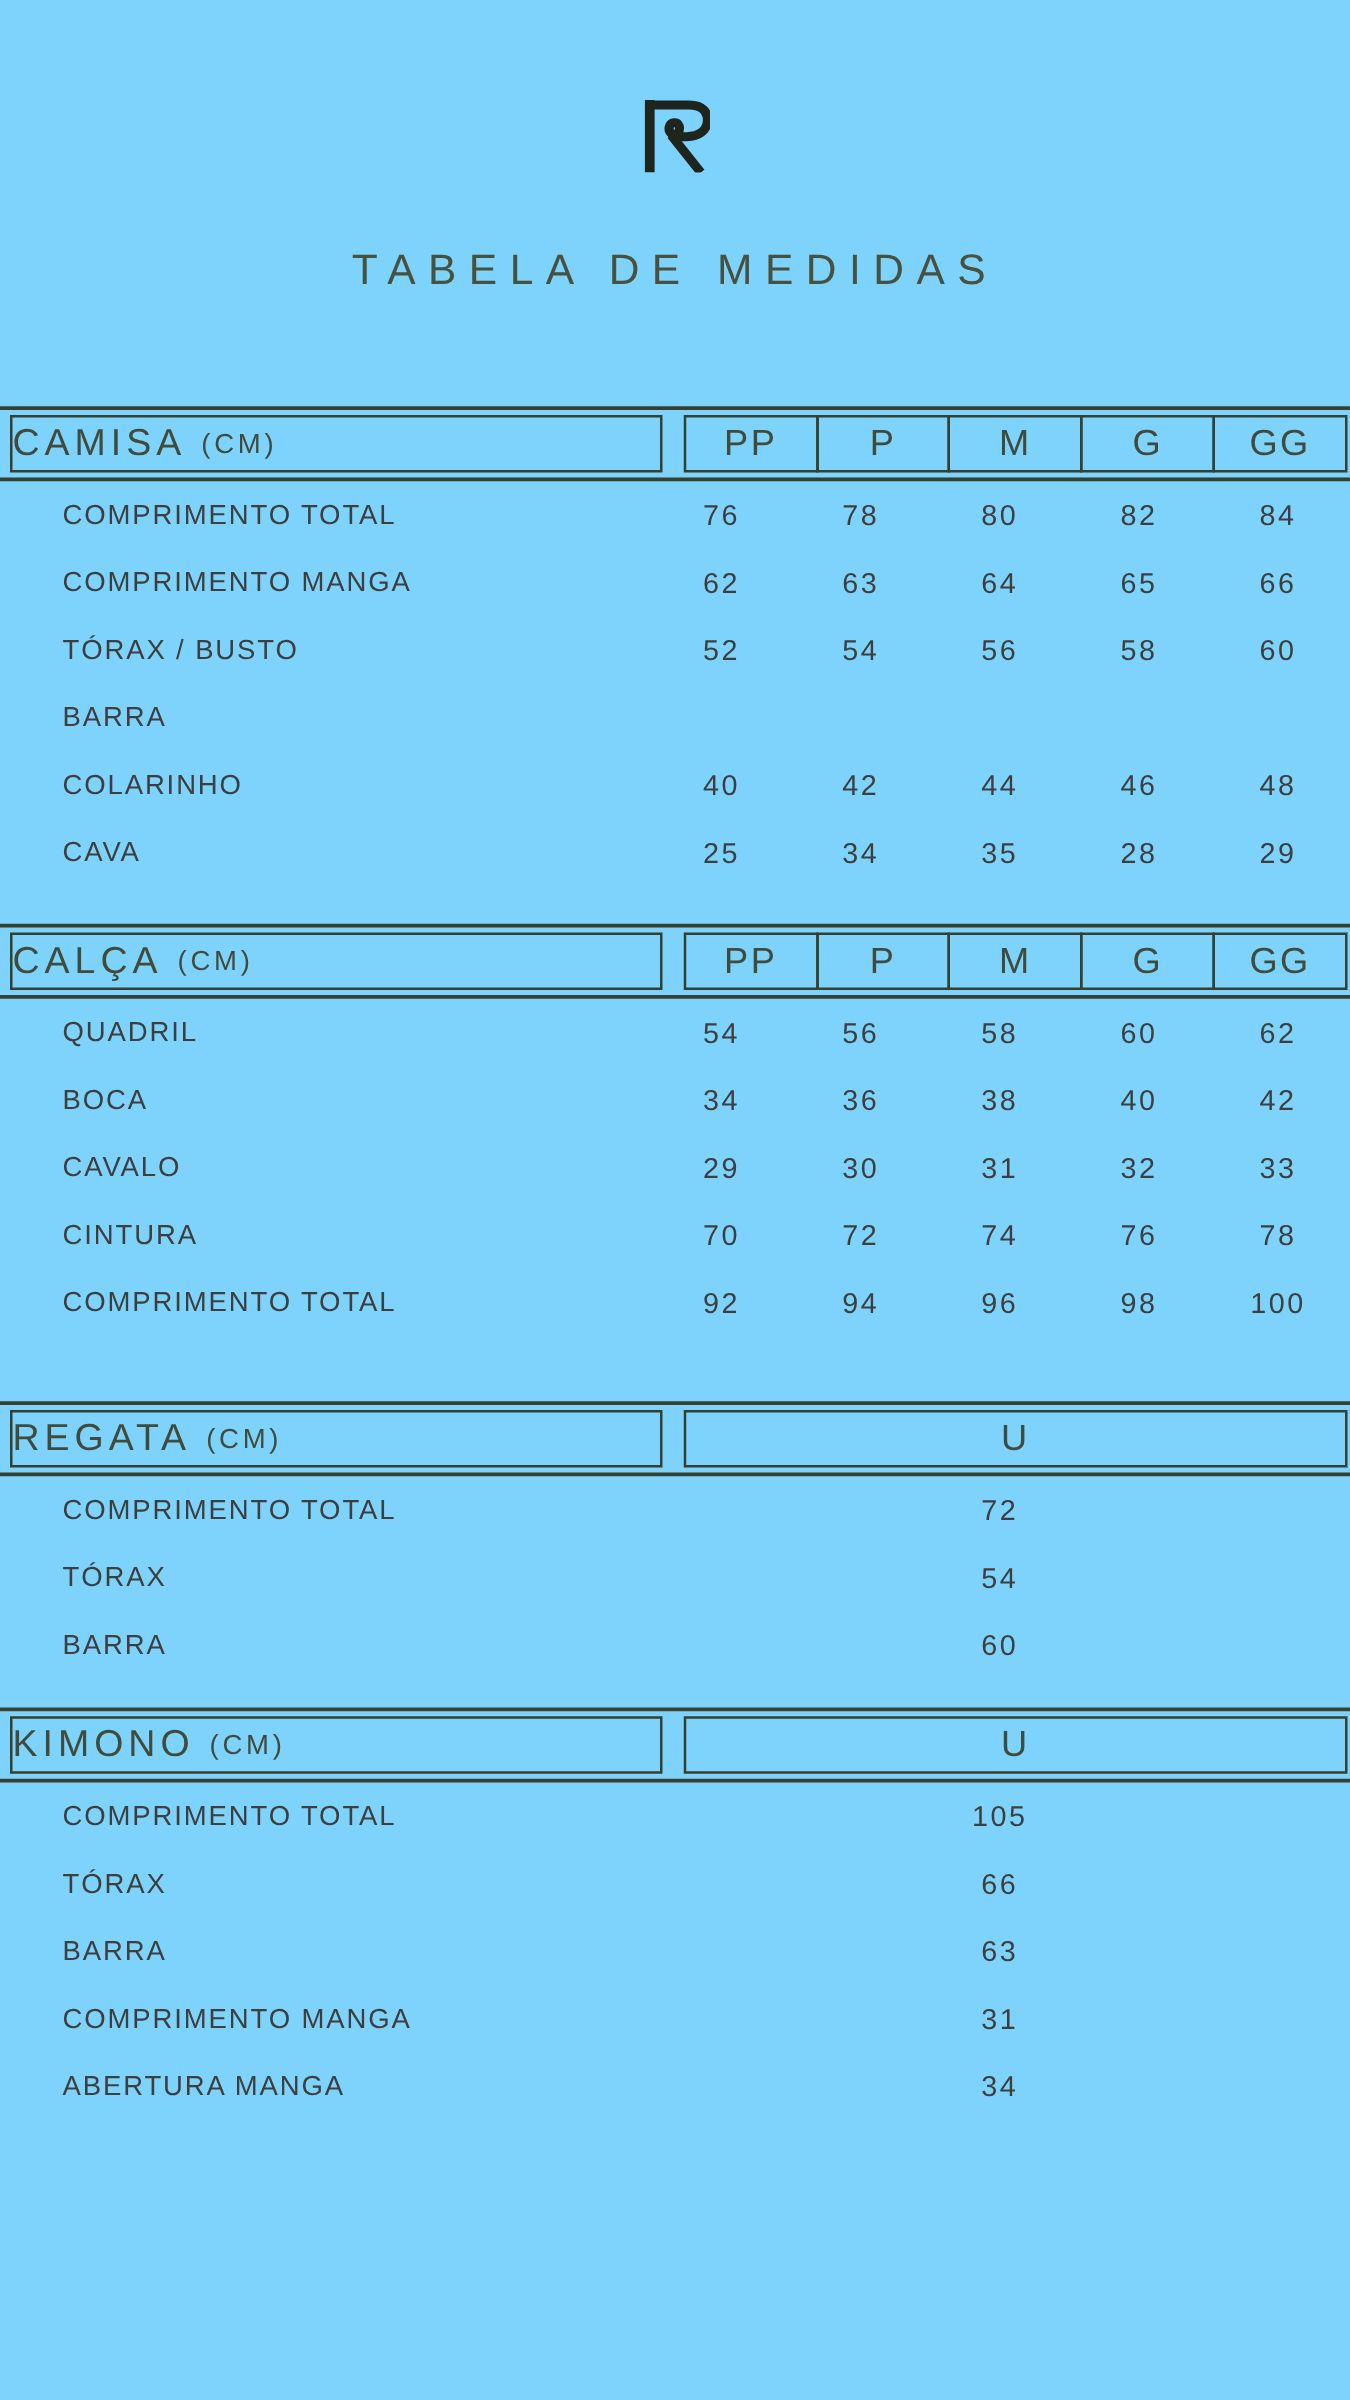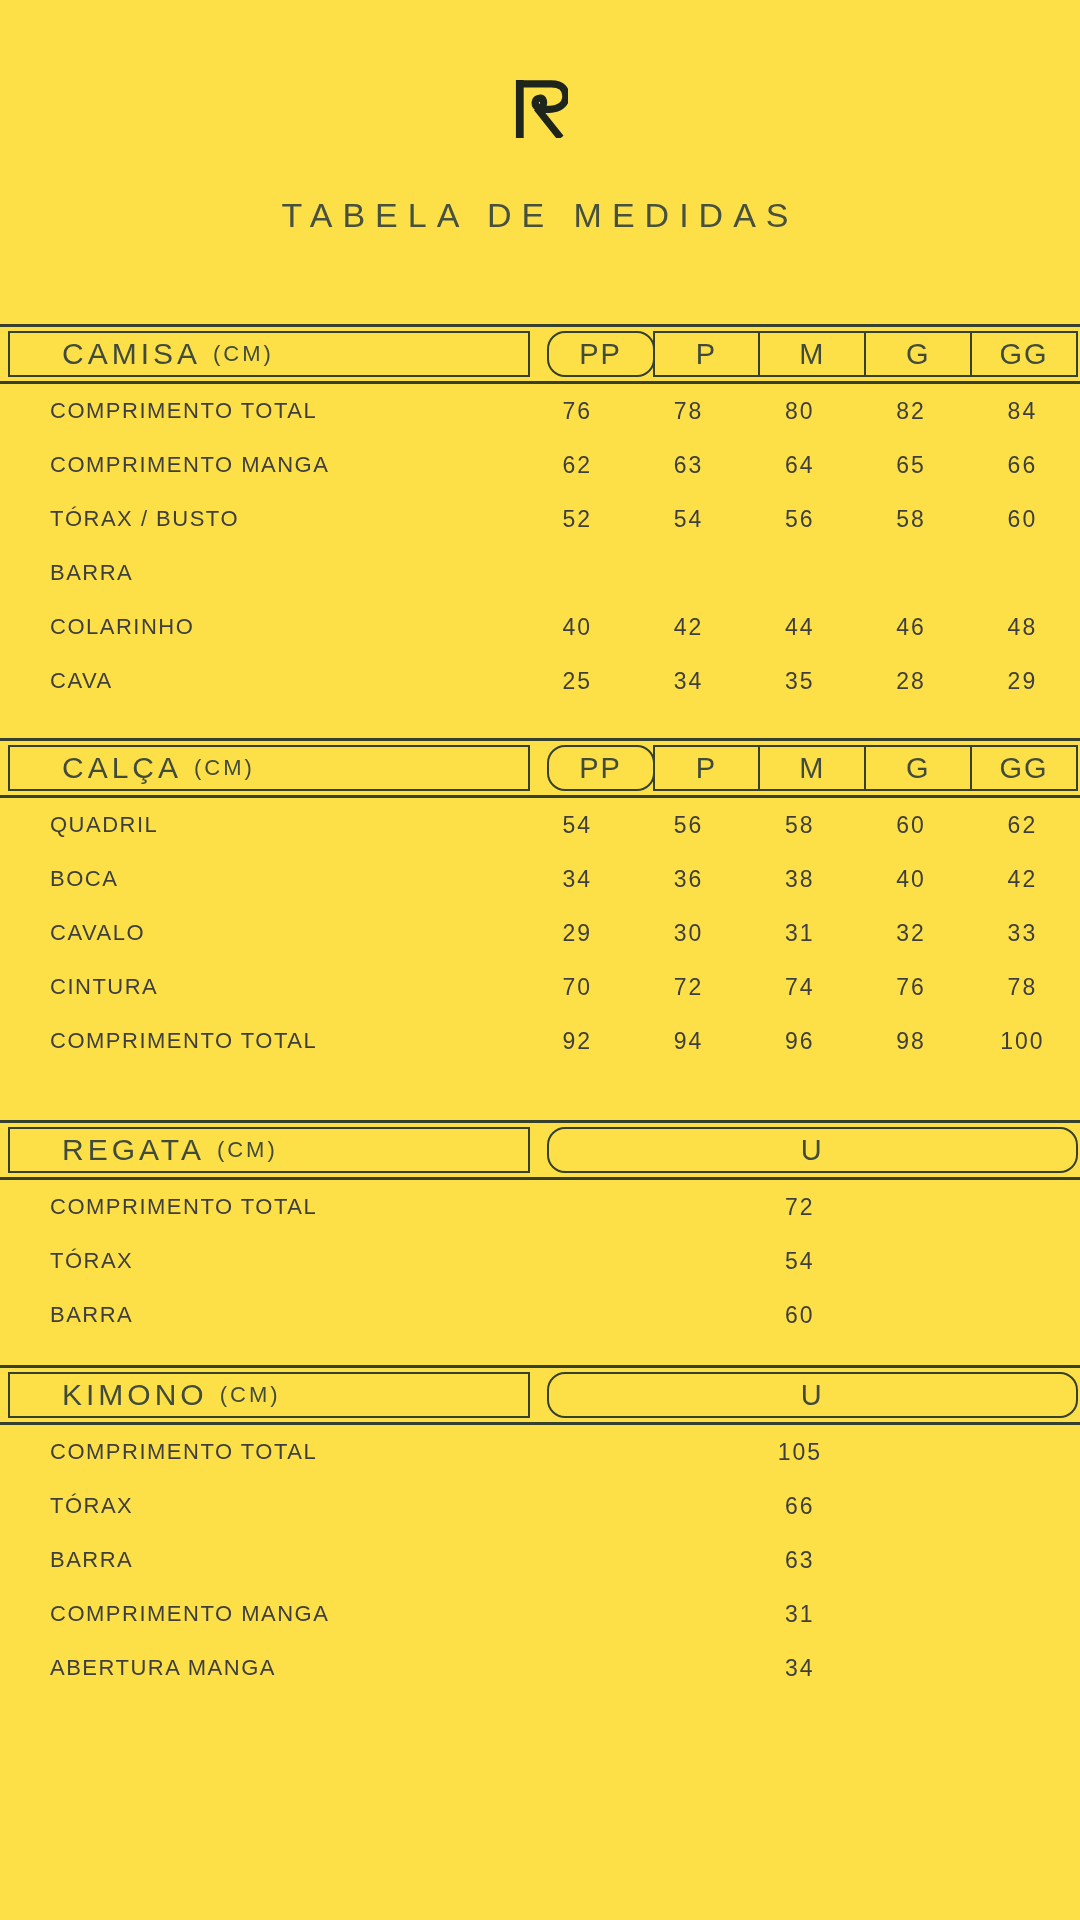--- a/index.html
+++ b/index.html
@@ -1,19 +1,19 @@
 <!DOCTYPE html>
 <html><head>
 <meta charset="utf-8">
 <style>
   * { margin:0; padding:0; box-sizing:border-box; }
   html,body { background:#ffffff; }
   body { font-family:"Liberation Sans", sans-serif; }
   .page {
-    width:1080px; height:1920px; margin:0 auto; background:#fde047;
+    width:1080px; height:1920px; margin:0 auto; background:#7dd3fc;
     overflow:hidden; position:relative;
     color:var(--body-text,#3e3e3e);
   }
 
   
   .brand-header { text-align:center; padding-top:80px; }
   .logo { display:inline-block; }
   .page-title {
     margin-top:54px;
     font-size:34px; font-weight:400; line-height:38px;
@@ -30,37 +30,36 @@
   .sec-head {
     border-top:3px solid var(--line,#36402e);
     border-bottom:3px solid var(--line,#36402e);
     padding:4px 0;
   }
   .sec-head-inner { display:flex; height:46px; }
   .label-cell {
     width:48.3%; margin-left:8px;
     border:2px solid var(--line,#36402e);
     display:flex; align-items:center;
-    padding-left:52px;
     color:var(--head-text,#404b3c);
     white-space:nowrap;
   }
   .label-cell .sec-name { font-size:30px; letter-spacing:4px; font-weight:400; }
   .label-cell .sec-unit { font-size:22px; letter-spacing:3px; margin-left:12px; }
   .size-cells {
     flex:1; display:flex; margin-left:6px; margin-right:2px;
   }
   .size-cell {
     flex:1; border:2px solid var(--line,#36402e);
     display:flex; align-items:center; justify-content:center;
     font-size:29px; letter-spacing:2px;
     color:var(--head-text,#404b3c);
     margin-left:-2px;
   }
-  .size-cell:first-child { margin-left:11px;border-radius:18px; }
+  .size-cell:first-child { margin-left:11px; }
 
   .rows { }
   .measure-row { height:54px; display:flex; align-items:center; }
   .measure-label {
     width:48.3%; padding-left:50px;
     font-size:22px; letter-spacing:1.5px;
     color:var(--body-text,#3e3e3e);
     white-space:nowrap;
   }
   .measure-values { flex:1; display:flex; padding-right:2px; }

